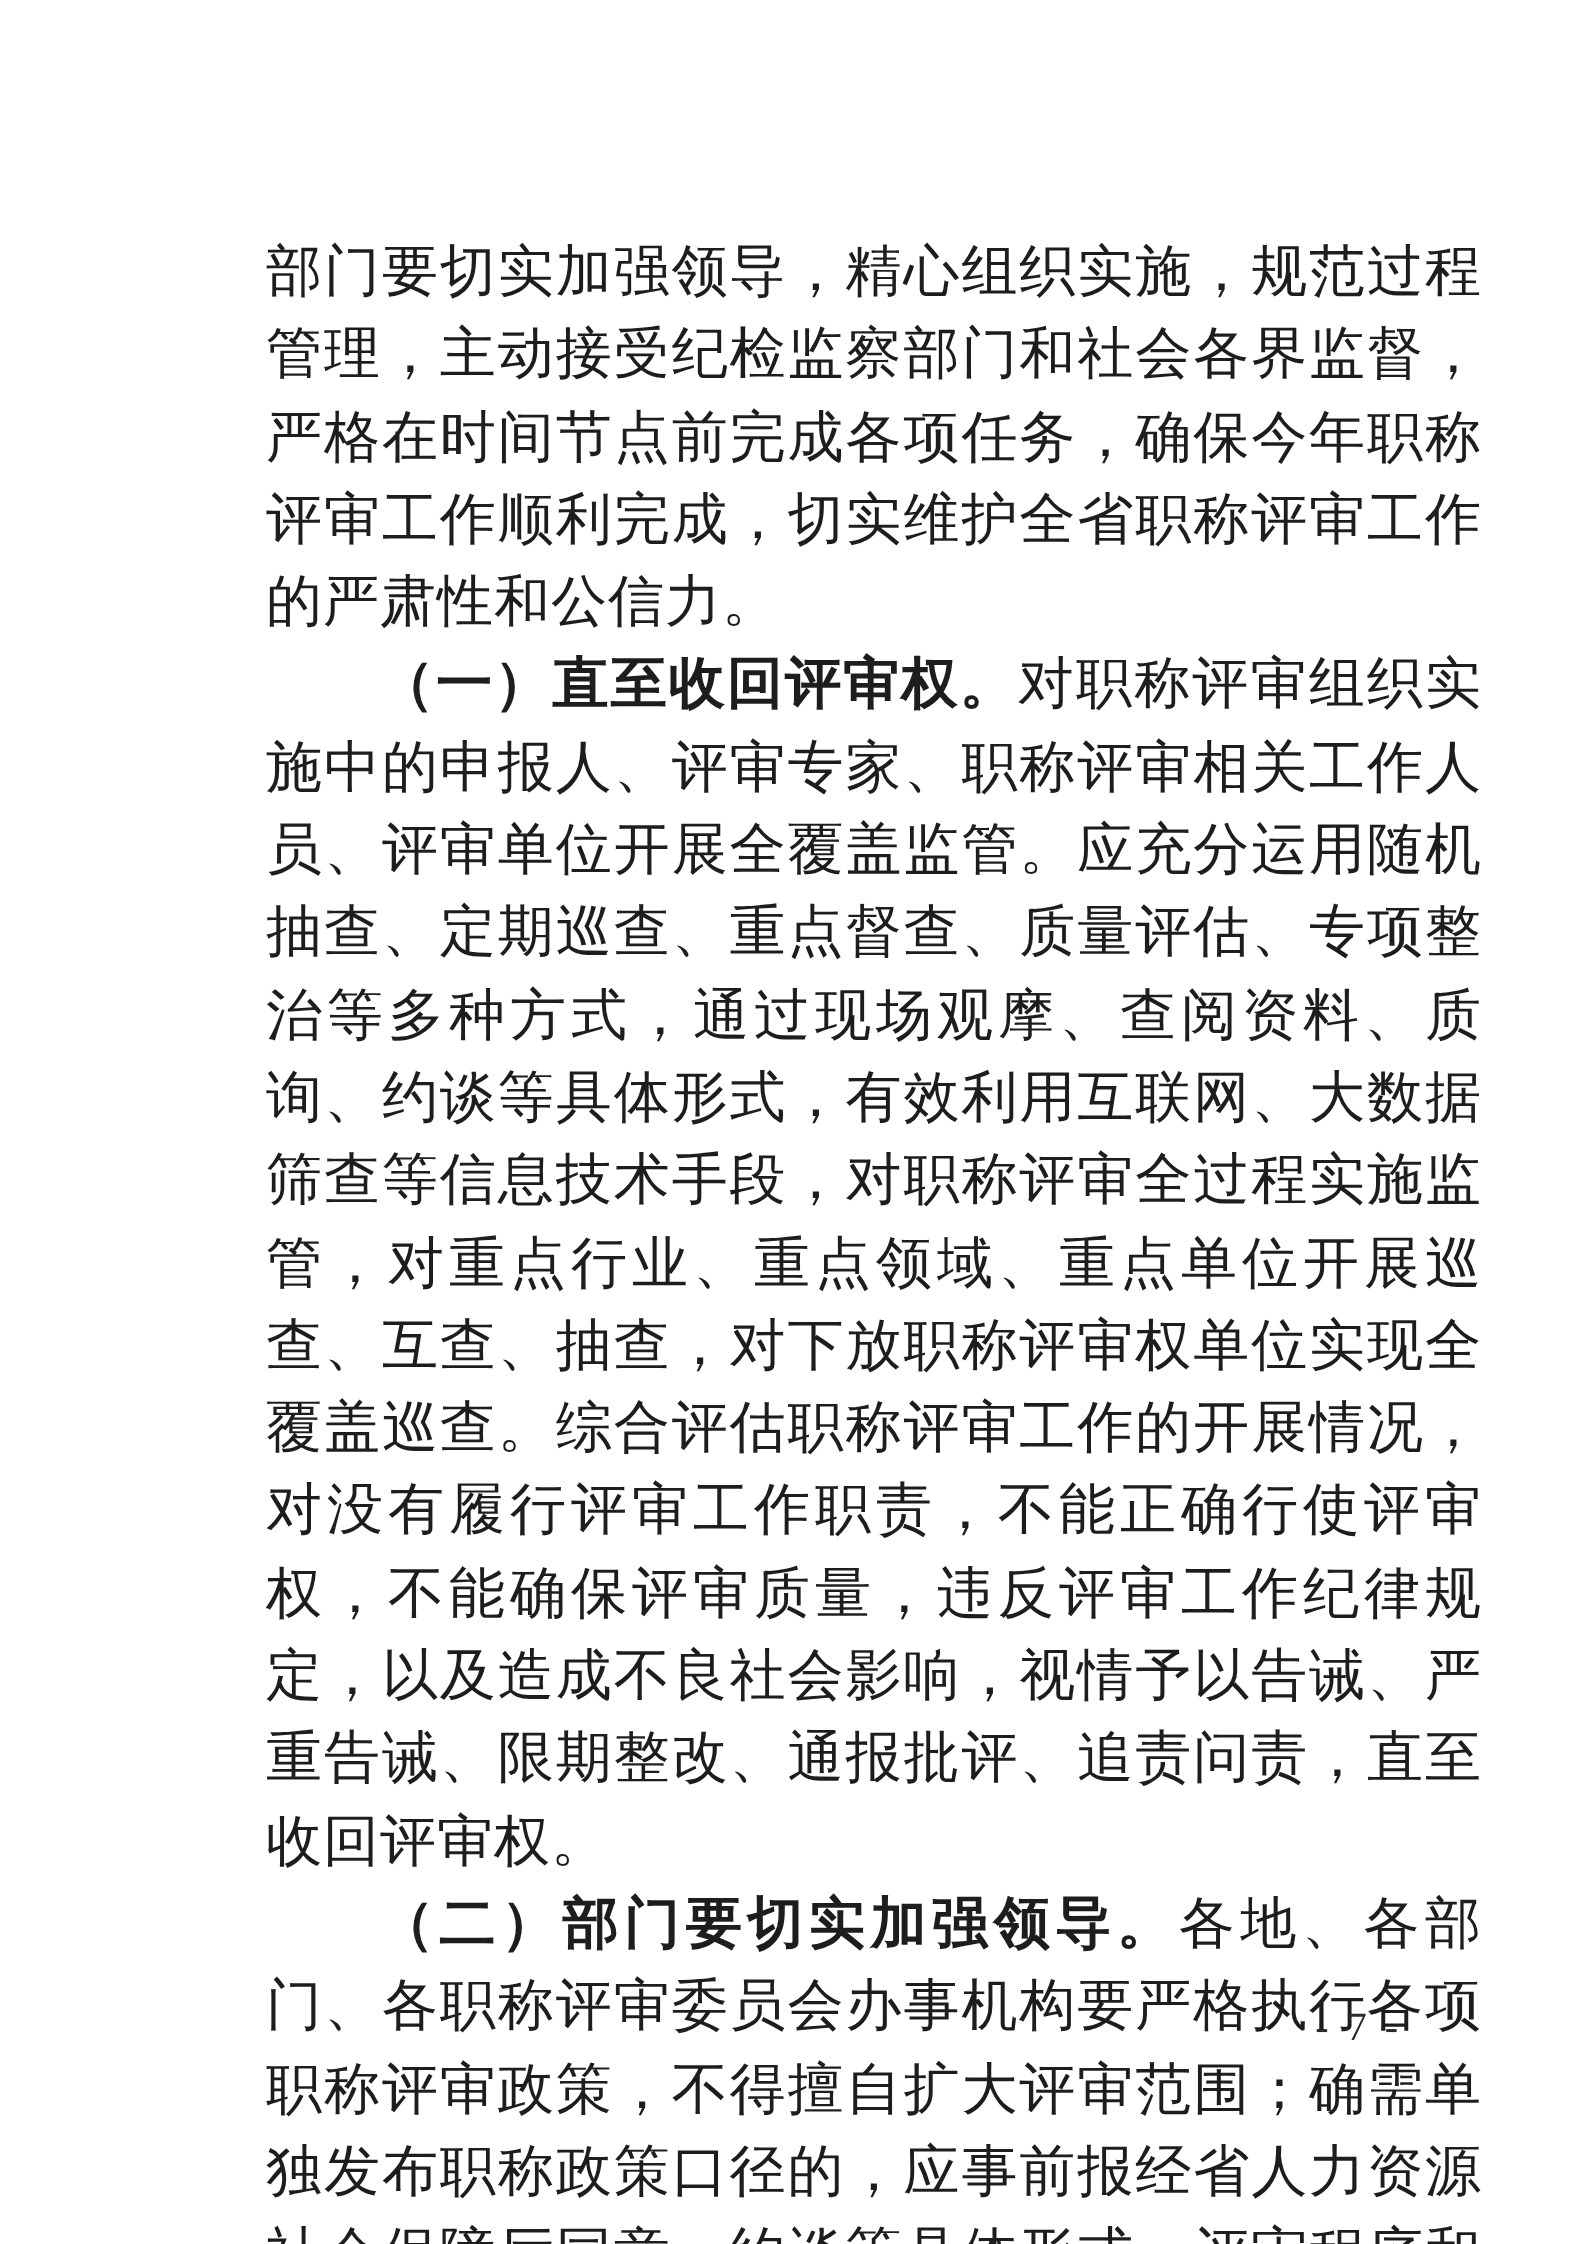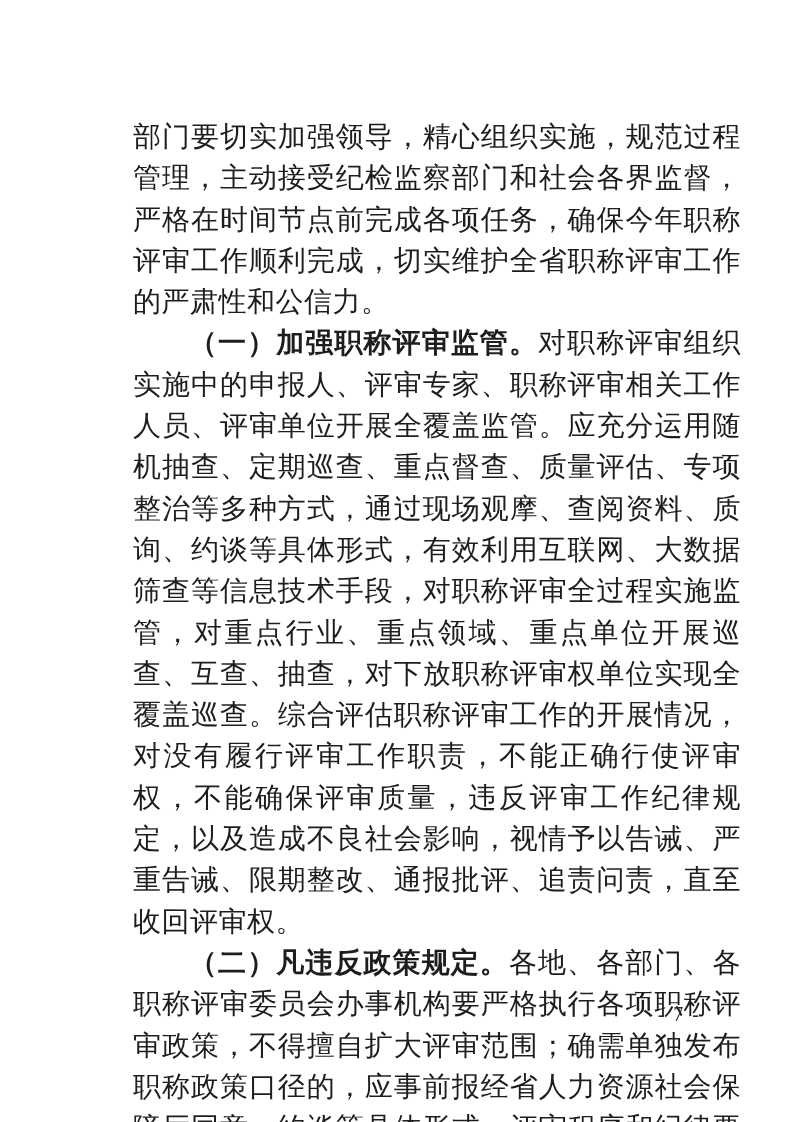--- a/index.html
+++ b/index.html
@@ -47,17 +47,17 @@
     color: #2a2a2a;
     font-family: "Liberation Serif", "DejaVu Serif", serif;
   }
 </style>
 </head>
 <body>
 
 <div class="page">
   <div class="text-block">
     <p class="para"><span class="body-text">部门要切实加强领导，精心组织实施，规范过程管理，主动接受纪检监察部门和社会各界监督，严格在时间节点前完成各项任务，确保今年职称评审工作顺利完成，切实维护全省职称评审工作的严肃性和公信力。</span></p>
-    <p class="para indent"><span class="section-heading">（一）加强职称评审监管。</span><span class="body-text">对职称评审组织实施中的申报人、评审专家、职称评审相关工作人员、评审单位开展全覆盖监管。应充分运用随机抽查、定期巡查、重点督查、质量评估、专项整治等多种方式，通过现场观摩、查阅资料、质询、约谈等具体形式，有效利用互联网、大数据筛查等信息技术手段，对职称评审全过程实施监管，对重点行业、重点领域、重点单位开展巡查、互查、抽查，对下放职称评审权单位实现全覆盖巡查。综合评估职称评审工作的开展情况，对没有履行评审工作职责，不能正确行使评审权，不能确保评审质量，违反评审工作纪律规定，以及造成不良社会影响，视情予以告诫、严重告诫、限期整改、通报批评、追责问责，直至收回评审权。</span></p>
-    <p class="para indent"><span class="section-heading">（二）凡违反政策规定。</span><span class="body-text">各地、各部门、各职称评审委员会办事机构要严格执行各项职称评审政策，不得擅自扩大评审范围；确需单独发布职称政策口径的，应事前报经省人力资源社会保障厅同意。约谈等具体形式、评审程序和纪律要求，或把关不严影响评审质量导致投诉较多、争议较大的，经调查核实后由省人力资源社会保障厅视情予以通报，并责令限期纠正或者宣布评</span></p>
+    <p class="para indent"><span class="section-heading">（一）直至收回评审权。</span><span class="body-text">对职称评审组织实施中的申报人、评审专家、职称评审相关工作人员、评审单位开展全覆盖监管。应充分运用随机抽查、定期巡查、重点督查、质量评估、专项整治等多种方式，通过现场观摩、查阅资料、质询、约谈等具体形式，有效利用互联网、大数据筛查等信息技术手段，对职称评审全过程实施监管，对重点行业、重点领域、重点单位开展巡查、互查、抽查，对下放职称评审权单位实现全覆盖巡查。综合评估职称评审工作的开展情况，对没有履行评审工作职责，不能正确行使评审权，不能确保评审质量，违反评审工作纪律规定，以及造成不良社会影响，视情予以告诫、严重告诫、限期整改、通报批评、追责问责，直至收回评审权。</span></p>
+    <p class="para indent"><span class="section-heading">（二）部门要切实加强领导。</span><span class="body-text">各地、各部门、各职称评审委员会办事机构要严格执行各项职称评审政策，不得擅自扩大评审范围；确需单独发布职称政策口径的，应事前报经省人力资源社会保障厅同意。约谈等具体形式、评审程序和纪律要求，或把关不严影响评审质量导致投诉较多、争议较大的，经调查核实后由省人力资源社会保障厅视情予以通报，并责令限期纠正或者宣布评</span></p>
   </div>
   <div class="page-number">- 7 -</div>
 </div>
 
 </body></html>

